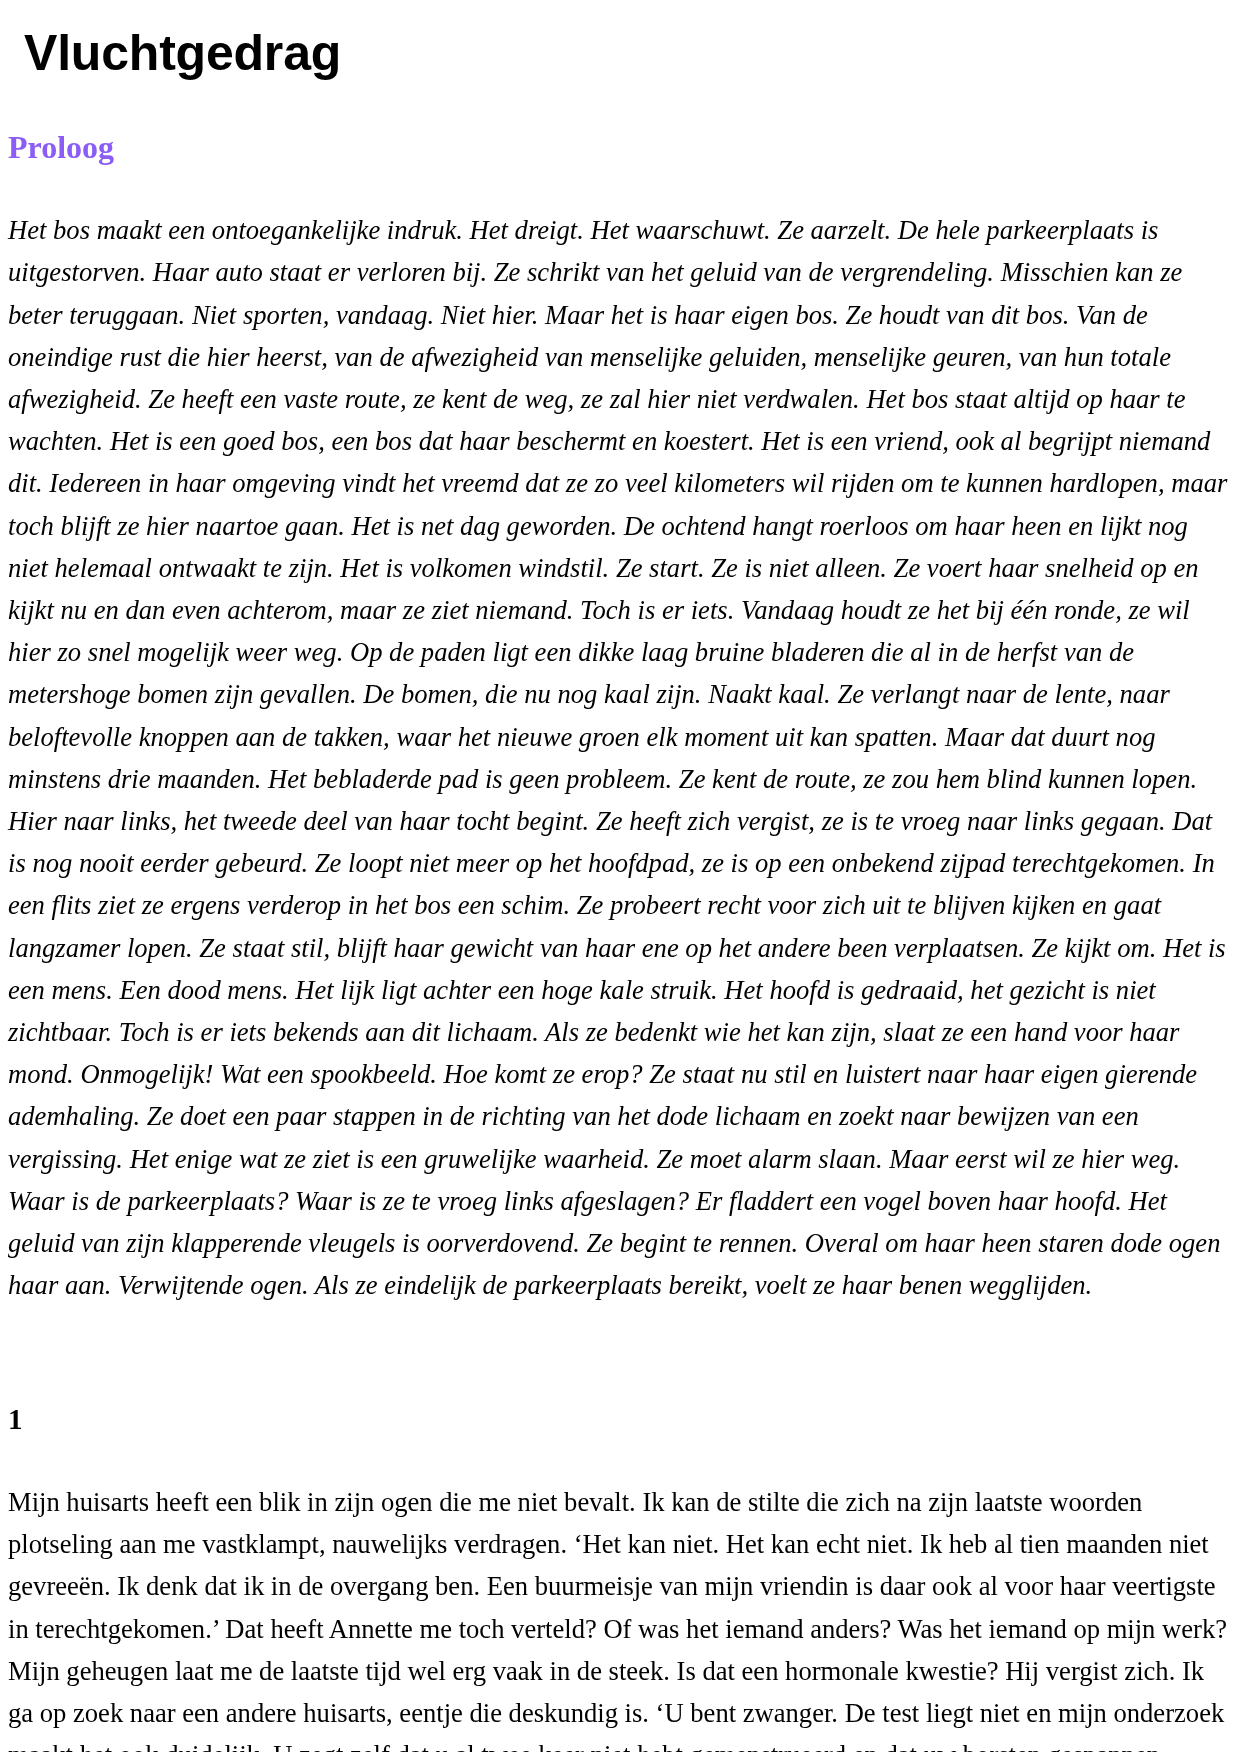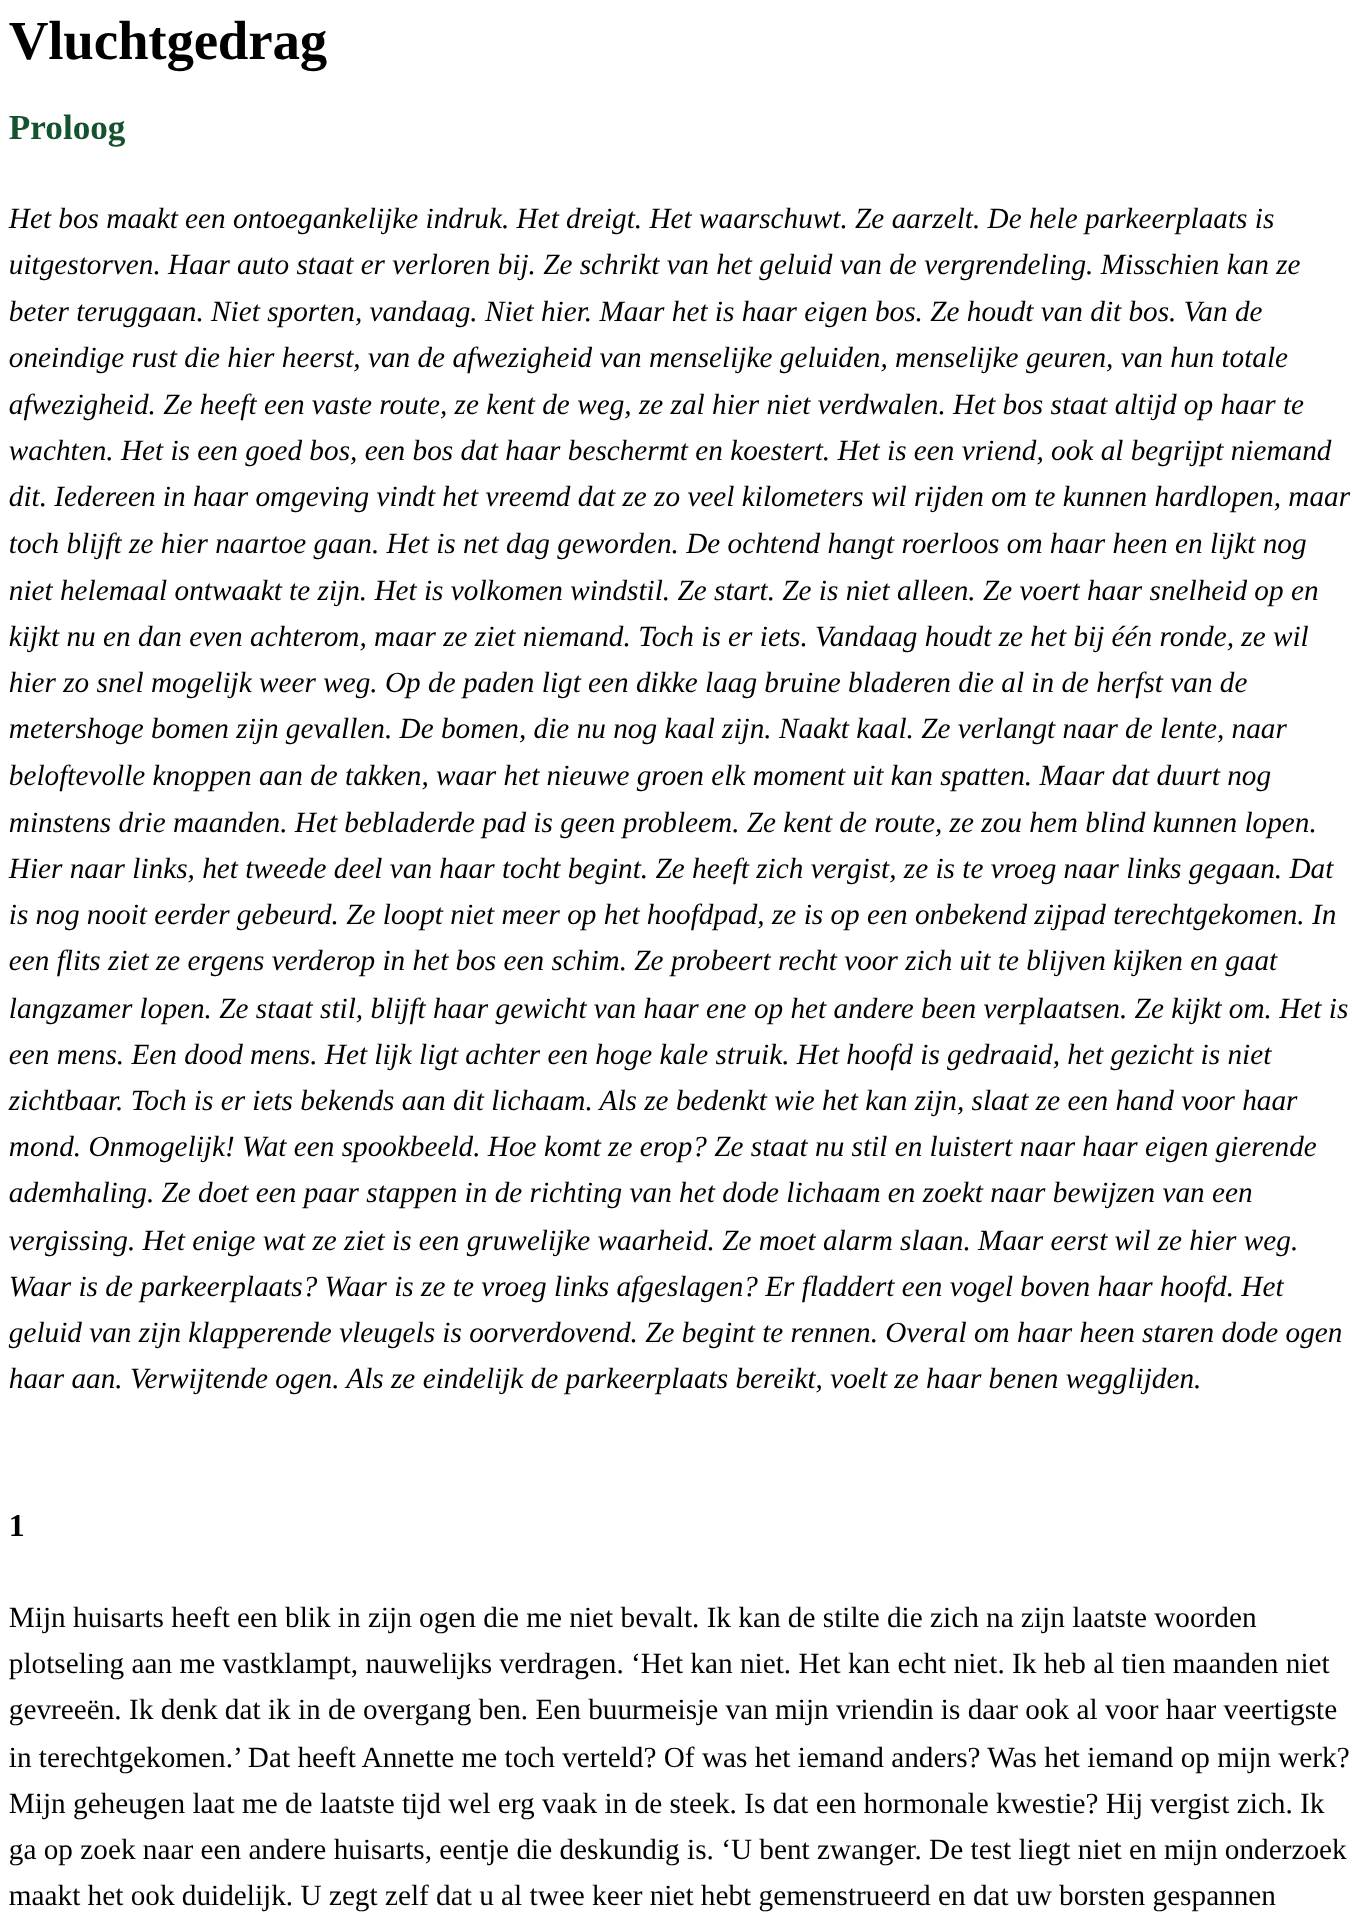--- a/index.html
+++ b/index.html
@@ -16,37 +16,37 @@
     -webkit-font-smoothing: antialiased;
   }
   .page {
     width: 1240px;
     min-height: 1752px;
     box-sizing: border-box;
     padding: 0px 10px 0px 8px;
     background: #ffffff;
   }
   .book-title {
-    font-family: Liberation Serif, serif;
+    font-family: Liberation Sans, sans-serif;
     font-weight: 700;
     font-size: 50px;
     line-height: 1.08;
     letter-spacing: -0.2px;
-    margin: 0;
+    margin: 16px;
     padding-top: 10px;
     color: #000000;
   }
   .section-heading {
     font-family: "Liberation Serif", "DejaVu Serif", serif;
     font-weight: 700;
     font-size: 32px;
     line-height: 1.1;
     margin: 0;
     padding-top: 34px;
-    color: #14532d;
+    color: #8b5cf6;
   }
   .prologue-body {
     font-family: Liberation Serif, serif;
     font-style: italic;
     font-weight: 400;
     font-size: 26.6px;
     line-height: 42.2px;
     text-align: left;
     margin: 0;
     padding-top: 44px;

